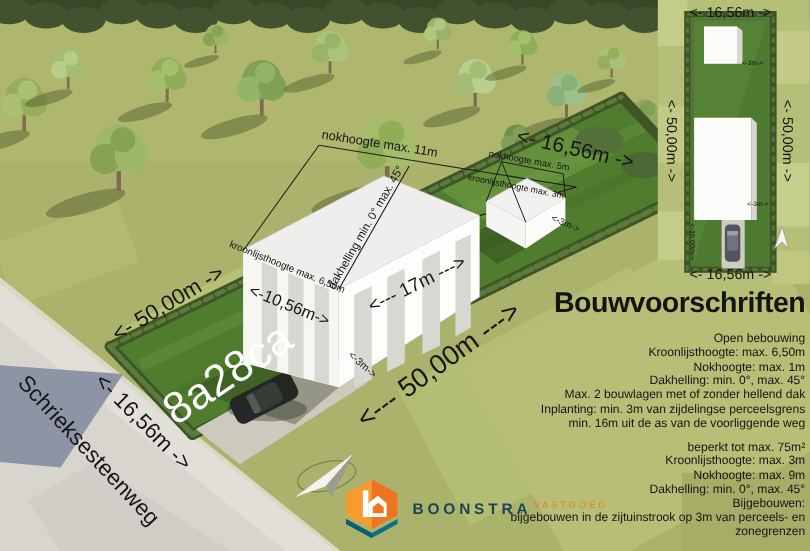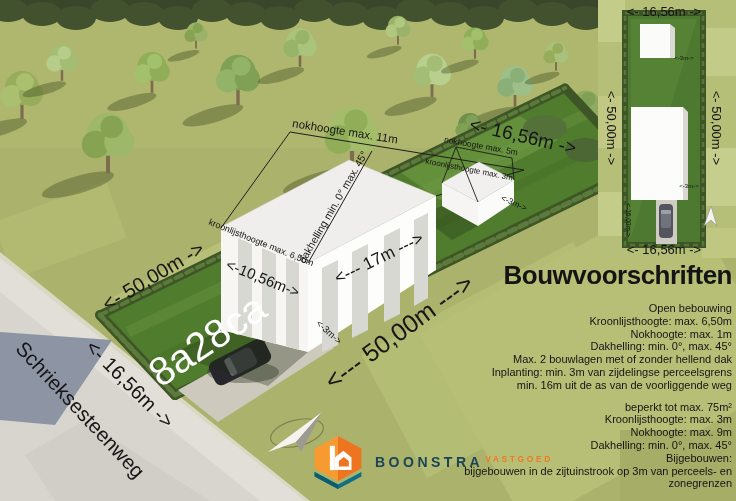--- a/index.html
+++ b/index.html
@@ -11,21 +11,21 @@
   .lbl.white{color:#fff;}
   .inset{position:absolute;left:598px;top:0;width:138px;height:258px;}
   .inset .lbl{color:#141414;}
   .regs{position:absolute;right:4px;top:260px;width:310px;text-align:right;color:#141414;}
   .regs h1{margin:0 0 11px 0;font-size:26px;font-weight:600;letter-spacing:-.5px;}
   .regs .ln{font-size:11px;line-height:12.8px;font-weight:400;}
   .regs .gap{height:9px;}
   .logo{position:absolute;left:311px;top:435px;display:flex;align-items:center;gap:10px;}
   .logo .txt{display:flex;flex-direction:row;gap:2px;justify-content:flex-end;}
   .logo .nm{font-size:14px;font-weight:bold;letter-spacing:3.5px;color:#1b4456;}
-  .logo .sub{font-size:8.5px;font-weight:bold;letter-spacing:2.6px;color:#ee7b22;}
+  .logo .sub{font-size:8.5px;font-weight:normal;letter-spacing:2.6px;color:#ee7b22;}
 </style>
 </head>
 <body>
 
 <div class="stage">
 
   <svg width="736" height="501" viewBox="0 0 736 501">
 
     <rect x="0" y="0" width="736" height="501" fill="#abb26c"></rect>
     <rect x="0" y="18" width="736" height="130" fill="#b2ba72" opacity="0.6"></rect>

